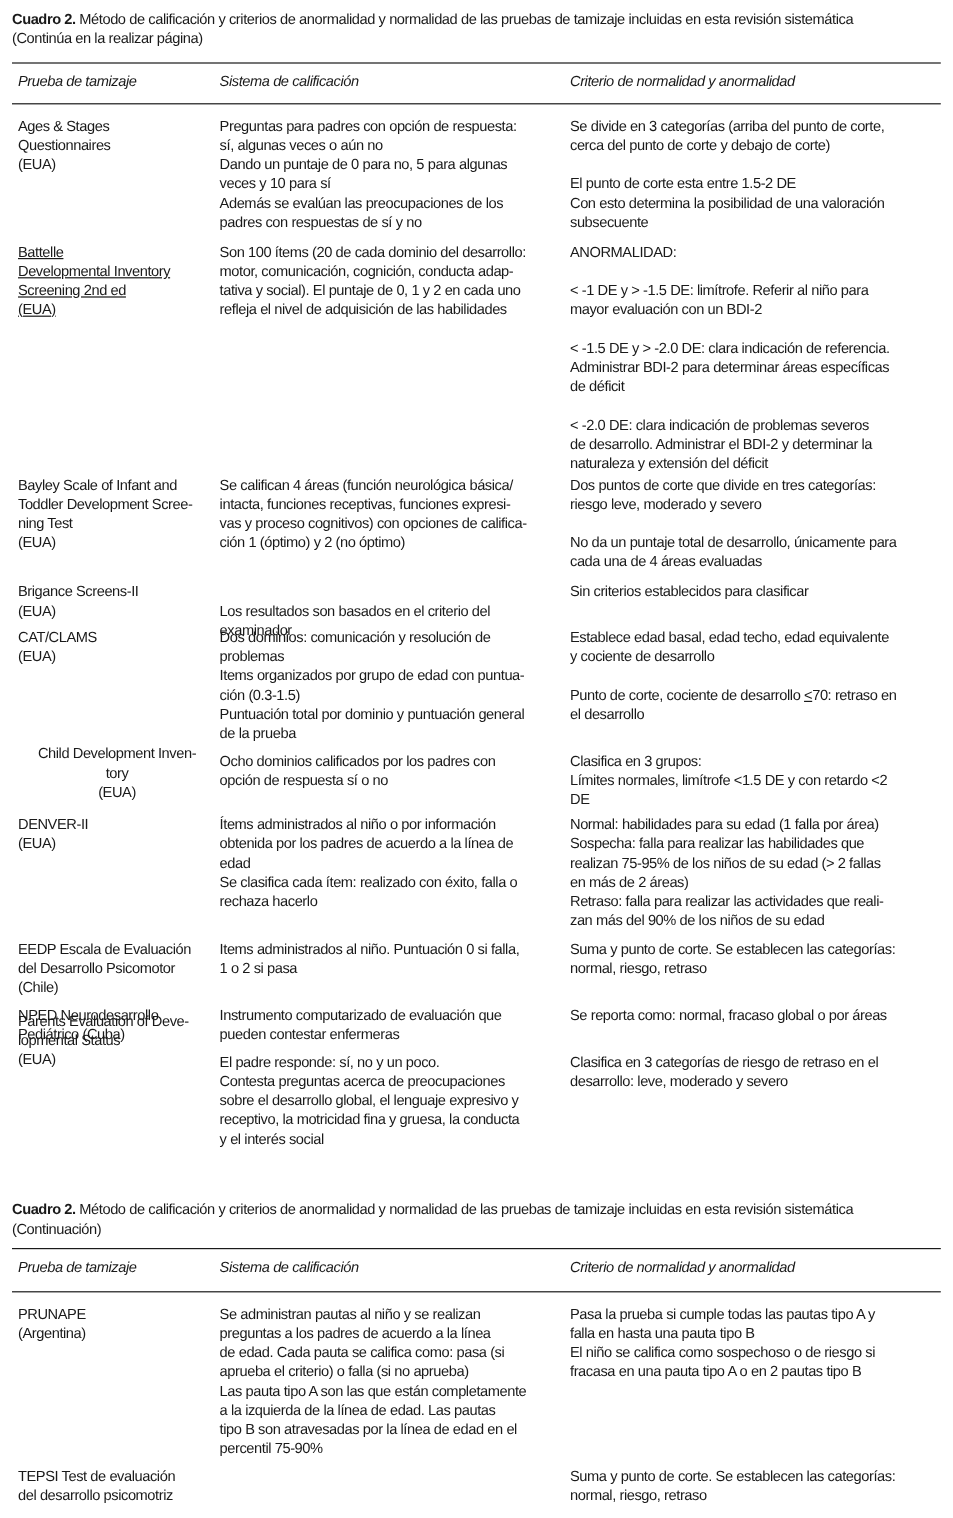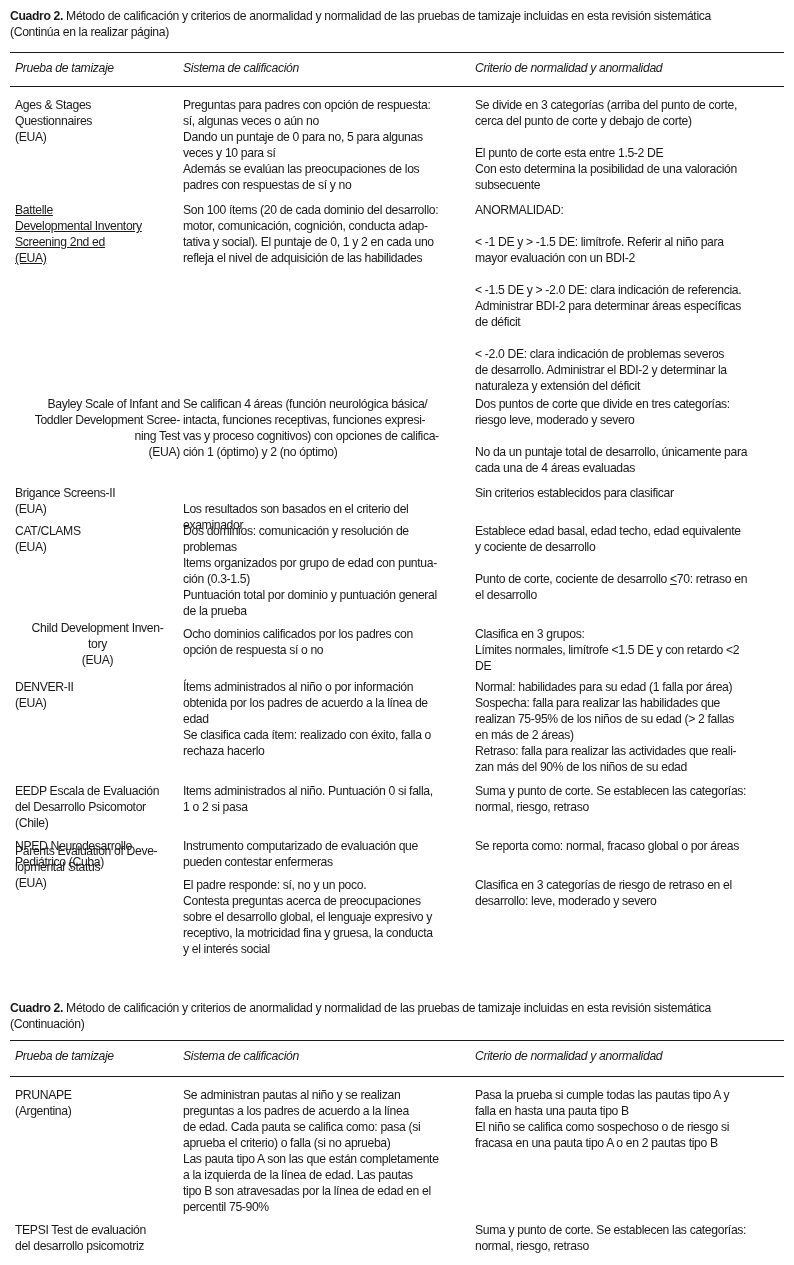--- a/index.html
+++ b/index.html
@@ -66,21 +66,21 @@
 &lt; -1.5 DE y &gt; -2.0 DE: clara indicación de referencia.
 Administrar BDI-2 para determinar áreas específicas
 de déficit
 
 &lt; -2.0 DE: clara indicación de problemas severos
 de desarrollo. Administrar el BDI-2 y determinar la
 naturaleza y extensión del déficit</div>
 </div>
 
 <div>
-  <div class="cell c1" style="top:396px;text-align:right;">Bayley Scale of Infant and
+  <div class="cell c1" style="top:396px;">Bayley Scale of Infant and
 Toddler Development Scree-
 ning Test
 (EUA)</div>
   <div class="cell c2" style="top:396px;">Se califican 4 áreas (función neurológica básica/
 intacta, funciones receptivas, funciones expresi-
 vas y proceso cognitivos) con opciones de califica-
 ción 1 (óptimo) y 2 (no óptimo)</div>
   <div class="cell c3" style="top:396px;">Dos puntos de corte que divide en tres categorías:
 riesgo leve, moderado y severo
 

